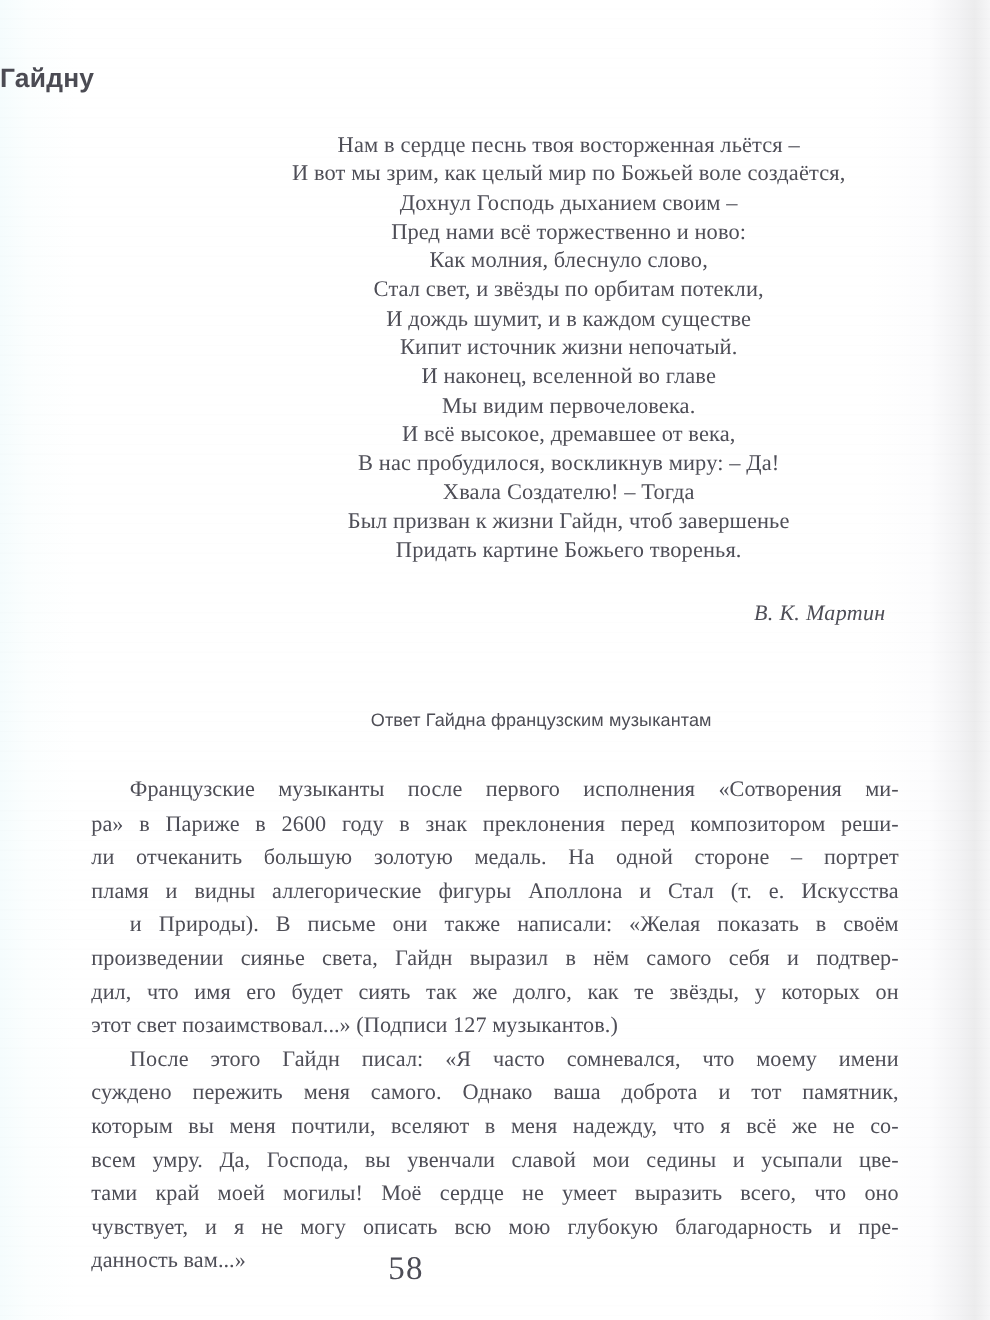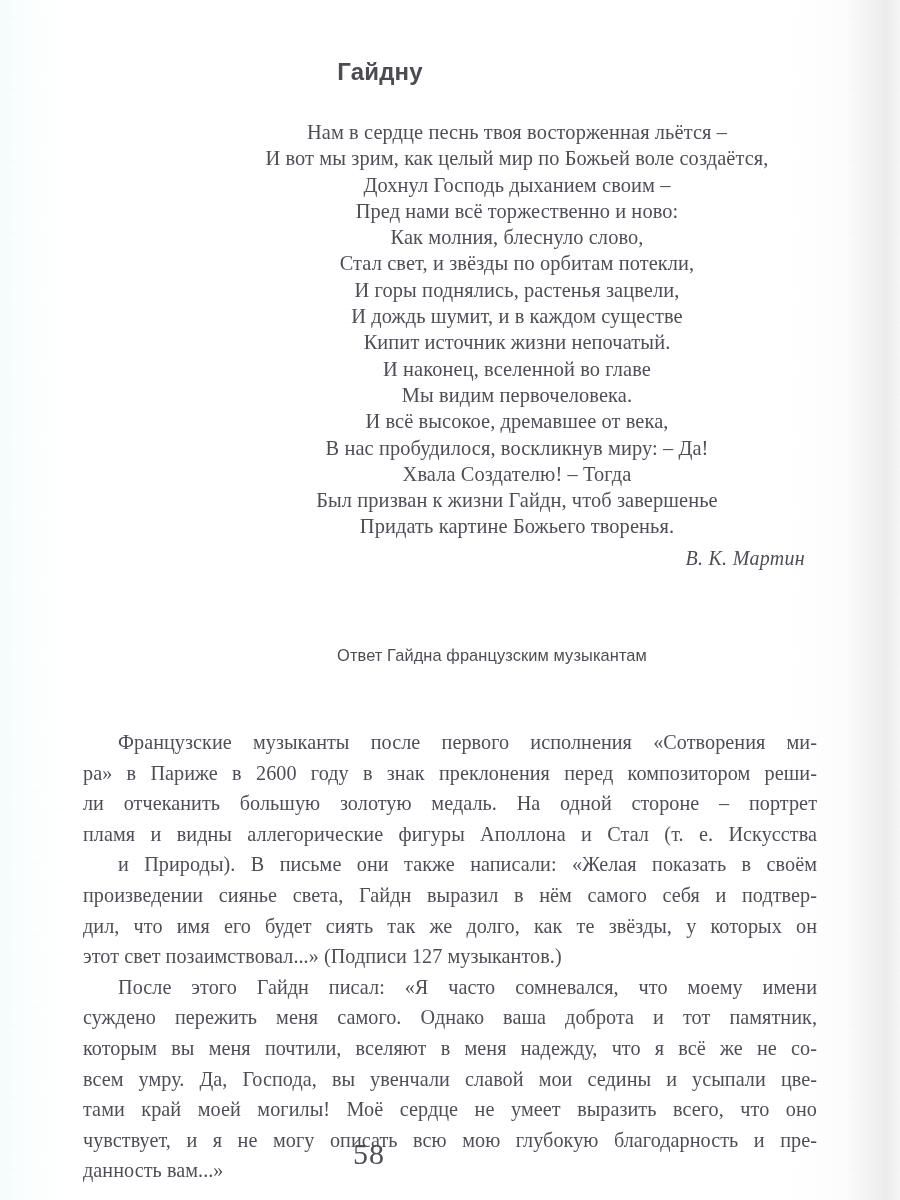--- a/index.html
+++ b/index.html
@@ -52,21 +52,20 @@
     position: relative;
     z-index: 2;
   }
 
   
   .poem-title {
     position: absolute;
     left: 0;
     top: 58px;
     width: 760px;
-    text-align: center;
     font-family: "Liberation Sans", "DejaVu Sans", sans-serif;
     font-size: 24px;
     font-weight: 600;
     letter-spacing: 0.2px;
     color: #4b4b53;
   }
 
   .poem {
     position: absolute;
     left: 197px;
@@ -107,21 +106,20 @@
     color: #4d4d55;
     letter-spacing: 0.1px;
     padding-left: 42px;
   }
 
   .prose {
     position: absolute;
     left: 83px;
     top: 703px;
     width: 734px;
-    margin-top: 24px;
   }
   .prose-para {
     font-size: 20.2px;
     line-height: 30.6px;
     color: #4e4e57;
     text-align: justify;
     text-align-last: left;
     margin: 0;
     letter-spacing: 0.05px;
   }
@@ -165,21 +163,20 @@
 
     <div class="poem-title">Гайдну</div>
 
     <div class="poem">
       <div class="poem-line">Нам в сердце песнь твоя восторженная льётся –</div>
       <div class="poem-line">И вот мы зрим, как целый мир по Божьей воле создаётся,</div>
       <div class="poem-line">Дохнул Господь дыханием своим –</div>
       <div class="poem-line">Пред нами всё торжественно и ново:</div>
       <div class="poem-line">Как молния, блеснуло слово,</div>
       <div class="poem-line">Стал свет, и звёзды по орбитам потекли,</div>
-      <div class="poem-line">И горы поднялись, растенья зацвели,</div>
       <div class="poem-line">И дождь шумит, и в каждом существе</div>
       <div class="poem-line">Кипит источник жизни непочатый.</div>
       <div class="poem-line">И наконец, вселенной во главе</div>
       <div class="poem-line">Мы видим первочеловека.</div>
       <div class="poem-line">И всё высокое, дремавшее от века,</div>
       <div class="poem-line">В нас пробудилося, воскликнув миру: – Да!</div>
       <div class="poem-line">Хвала Создателю! – Тогда</div>
       <div class="poem-line">Был призван к жизни Гайдн, чтоб завершенье</div>
       <div class="poem-line">Придать картине Божьего творенья.</div>
     </div>

